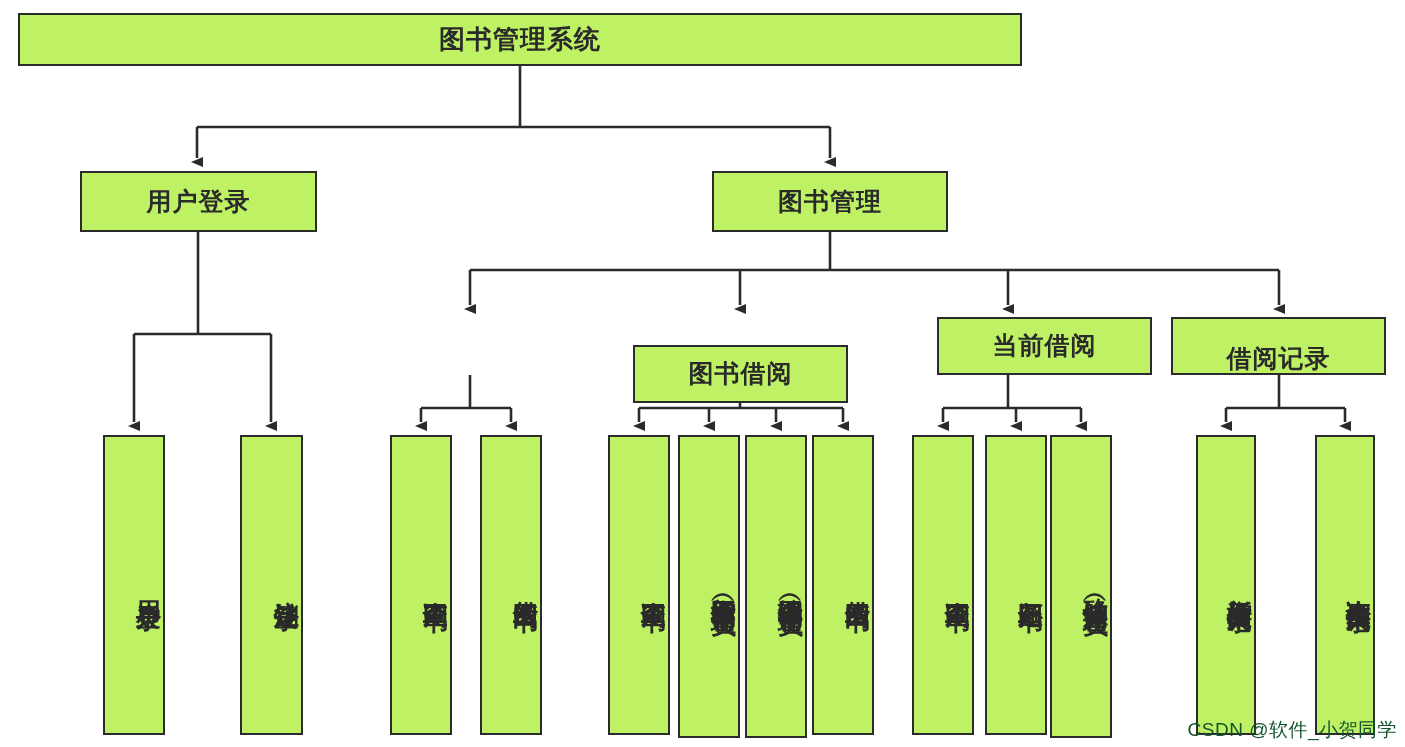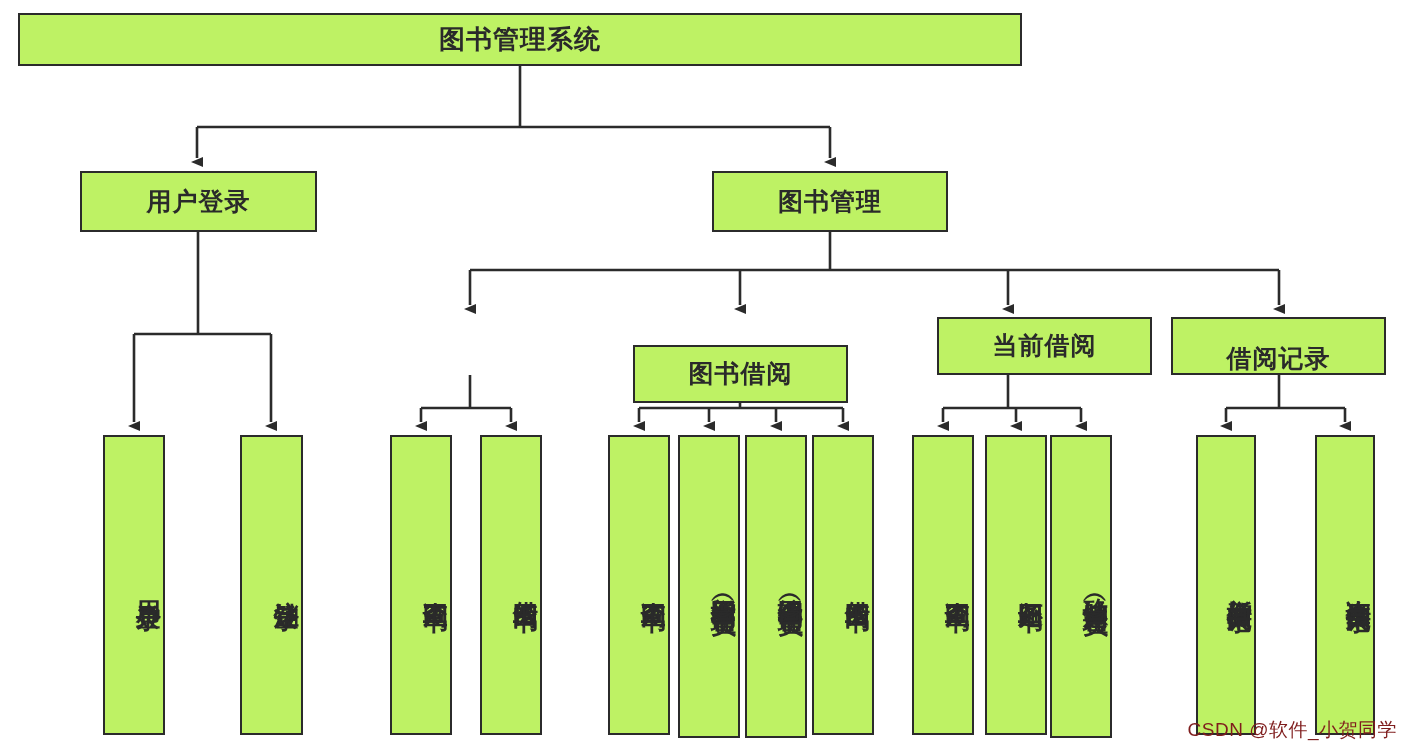--- a/index.html
+++ b/index.html
@@ -54,21 +54,21 @@
     white-space:nowrap;
   }
   .node.root{
     font-size:26px;
   }
   #watermark{
     position:absolute;
     right:8px;
     bottom:4px;
     font-size:19px;
-    color:#7f1d1d;
+    color:#14532d;
     white-space:nowrap;
     letter-spacing:0.5px;
   }
 </style>
 </head>
 <body>
 
 <div id="stage">
 
   <svg id="edges" viewBox="0 0 1405 747" width="1405" height="747" xmlns="http://www.w3.org/2000/svg">

